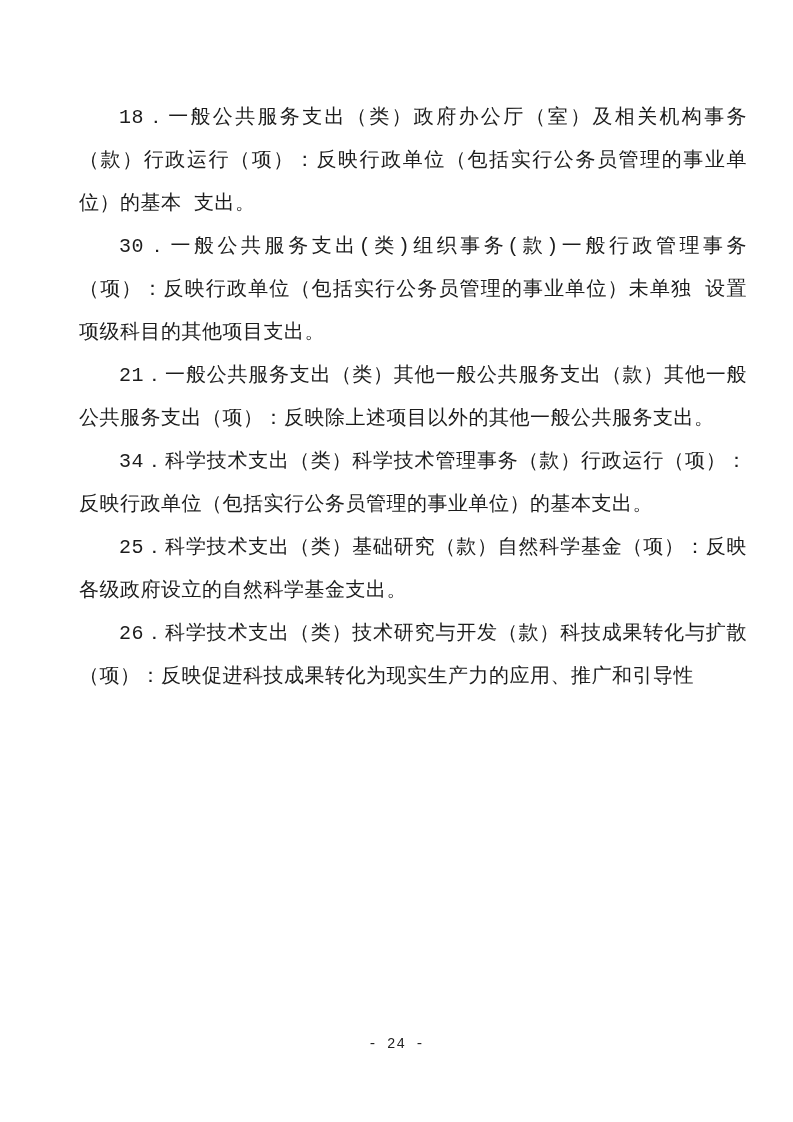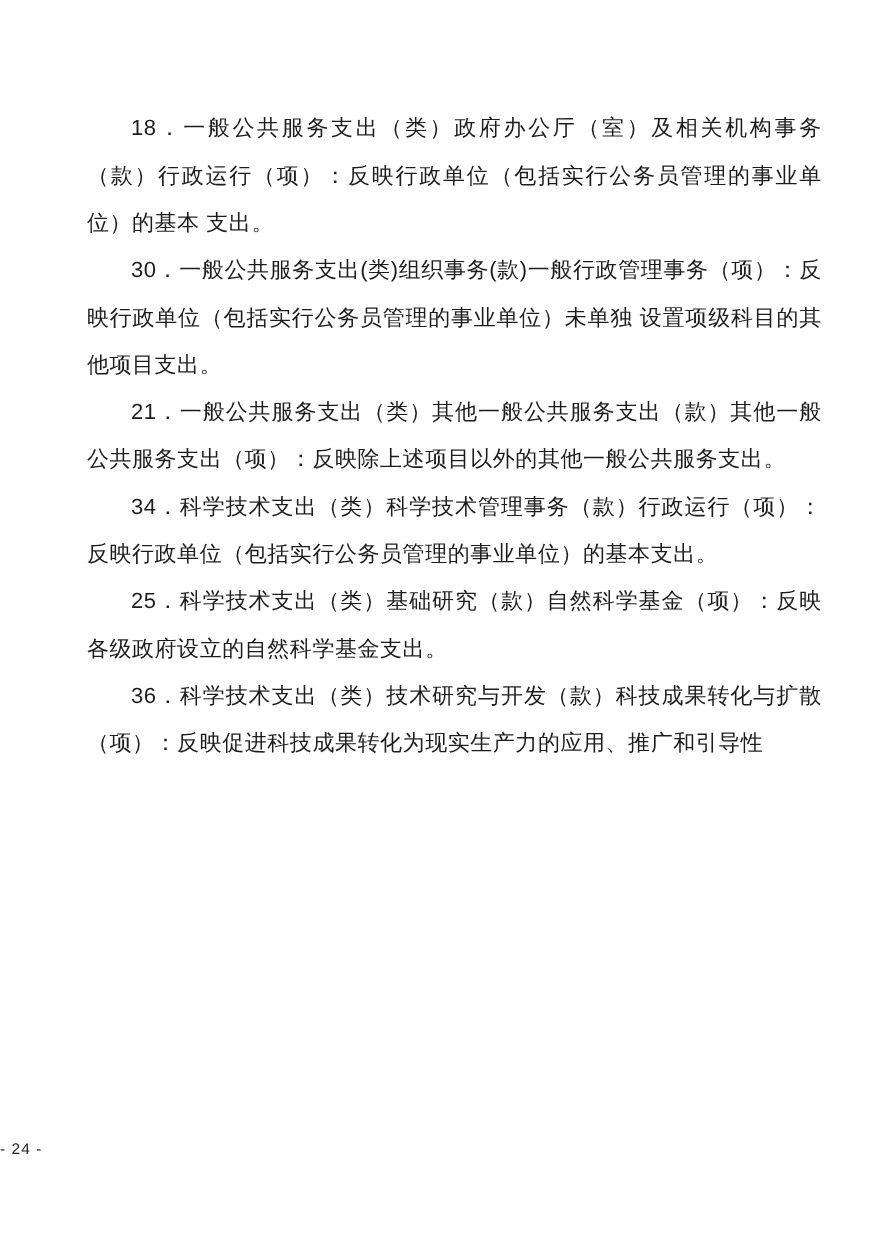--- a/index.html
+++ b/index.html
@@ -6,21 +6,21 @@
     margin: 0;
     padding: 0;
     background: #e8e8e8;
   }
   .page {
     position: relative;
     width: 793px;
     height: 1122px;
     margin: 0 auto;
     background: #ffffff;
-    font-family: Liberation Sans, sans-serif;
+    font-family: Liberation Mono, monospace;
     color: #1c1c1c;
     overflow: hidden;
     box-sizing: border-box;
   }
   .doc-body {
     position: absolute;
     top: 96px;
     left: 79px;
     width: 668px;
     font-size: 20px;
@@ -32,32 +32,32 @@
     margin: 0;
     padding: 0;
     text-indent: 2em;
     word-break: break-all;
   }
   .page-footer {
     position: absolute;
     left: 0;
     right: 0;
     top: 1036px;
-    text-align: left;
+    text-align: center;
     font-size: 14px;
     color: #222222;
     letter-spacing: 1px;
   }
 </style>
 </head>
 <body>
 
 <div class="page">
   <div class="doc-body">
     <p>18．一般公共服务支出（类）政府办公厅（室）及相关机构事务（款）行政运行（项）：反映行政单位（包括实行公务员管理的事业单位）的基本 支出。</p>
     <p>30．一般公共服务支出(类)组织事务(款)一般行政管理事务（项）：反映行政单位（包括实行公务员管理的事业单位）未单独 设置项级科目的其他项目支出。</p>
     <p>21．一般公共服务支出（类）其他一般公共服务支出（款）其他一般公共服务支出（项）：反映除上述项目以外的其他一般公共服务支出。</p>
     <p>34．科学技术支出（类）科学技术管理事务（款）行政运行（项）：反映行政单位（包括实行公务员管理的事业单位）的基本支出。</p>
     <p>25．科学技术支出（类）基础研究（款）自然科学基金（项）：反映各级政府设立的自然科学基金支出。</p>
-    <p>36．科学技术支出（类）技术研究与开发（款）科技成果转化与扩散（项）：反映促进科技成果转化为现实生产力的应用、推广和引导性</p>
+    <p>26．科学技术支出（类）技术研究与开发（款）科技成果转化与扩散（项）：反映促进科技成果转化为现实生产力的应用、推广和引导性</p>
   </div>
   <div class="page-footer">- 24 -</div>
 </div>
 
 </body></html>

